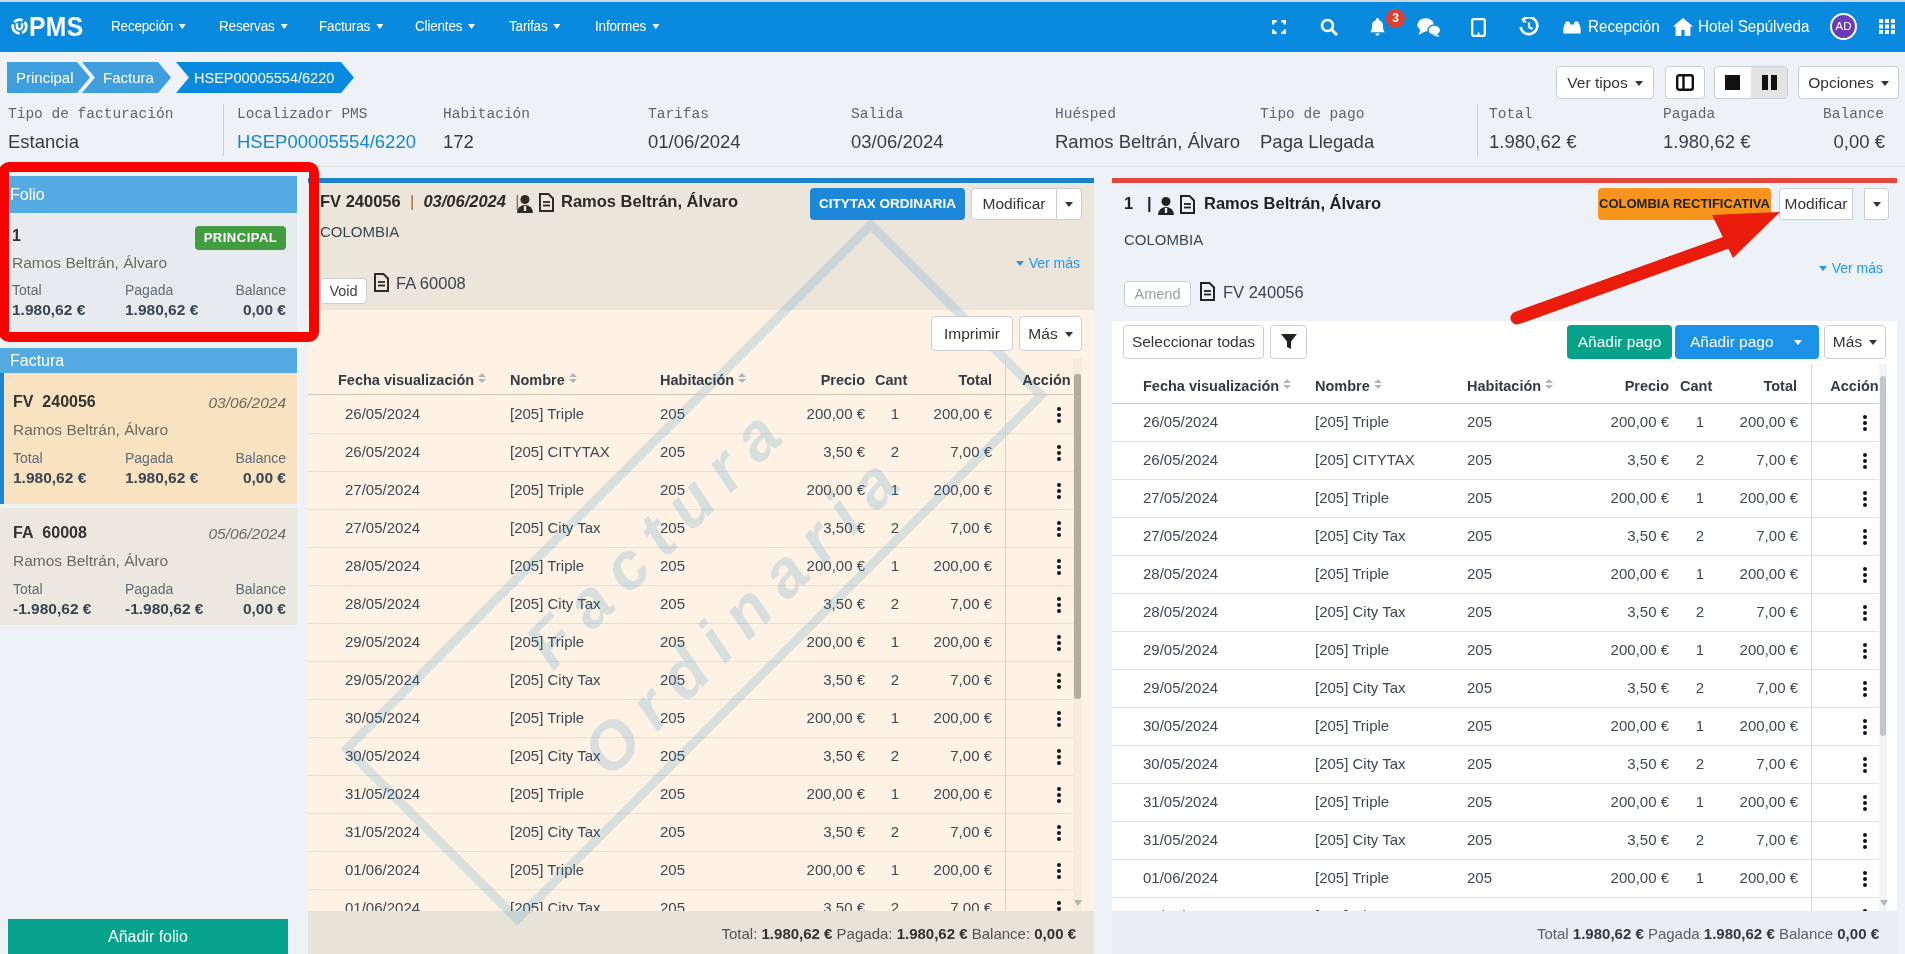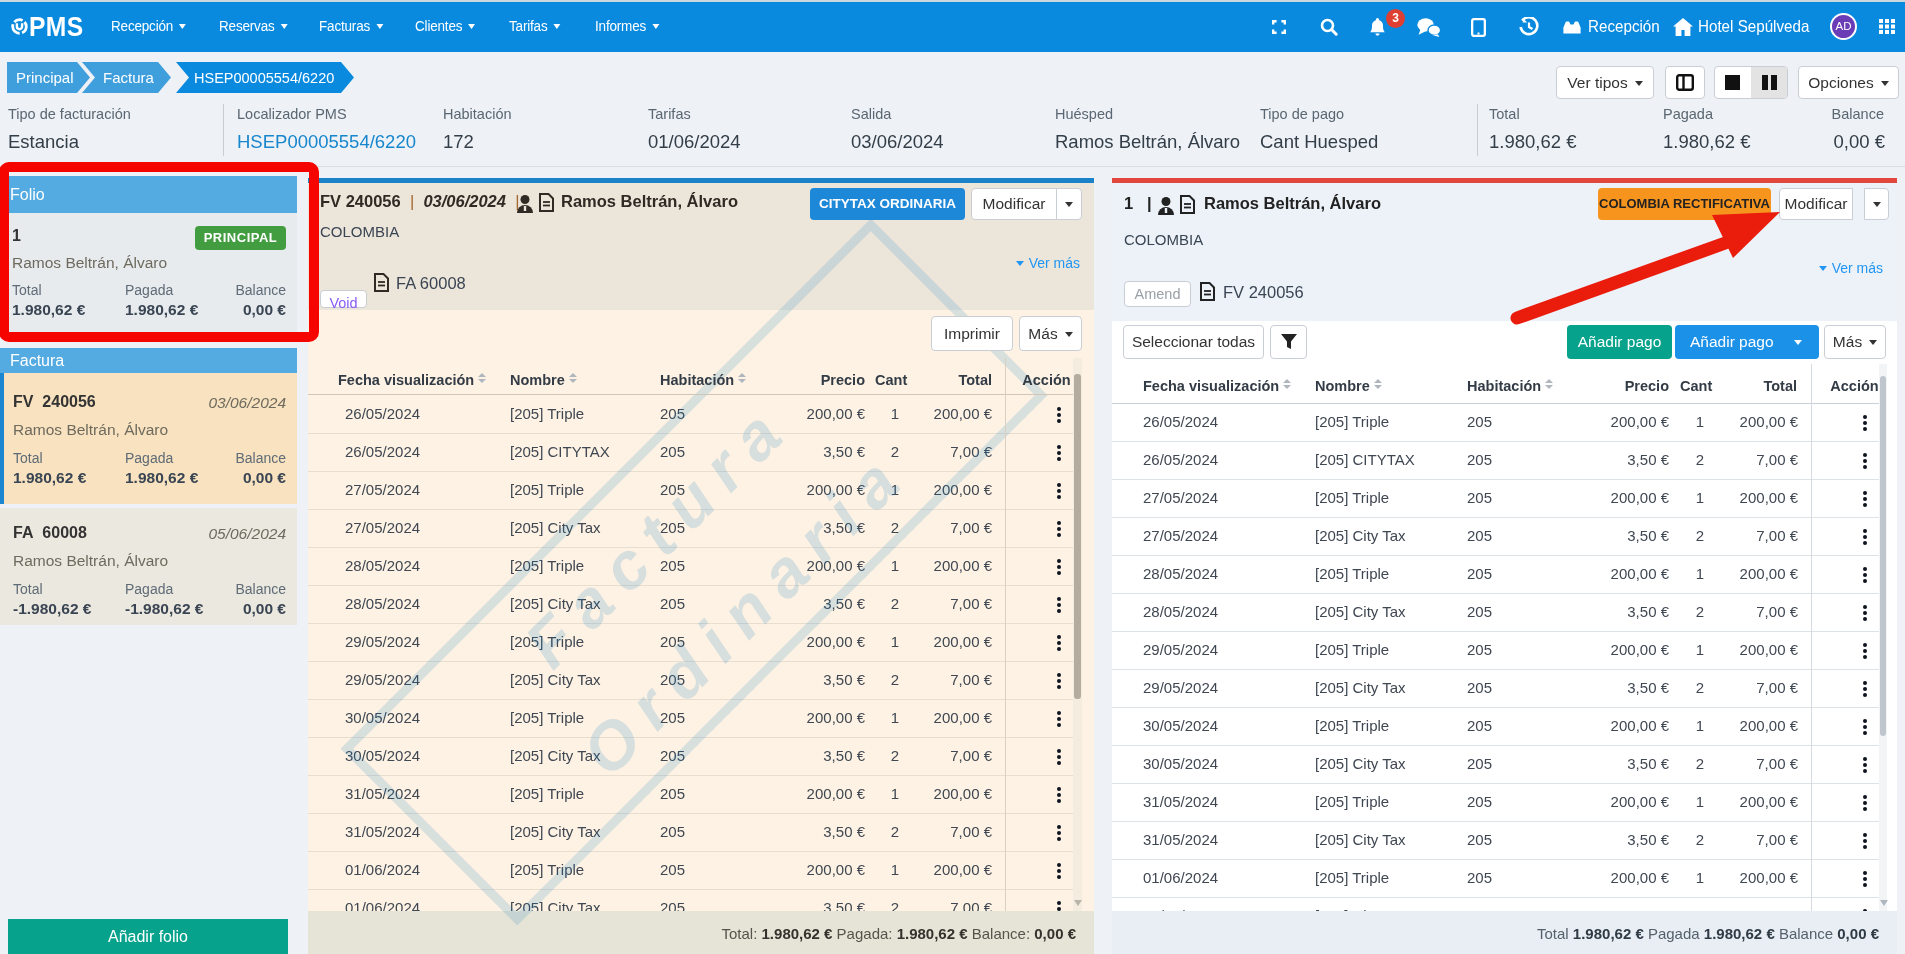--- a/index.html
+++ b/index.html
@@ -11,21 +11,21 @@
 #midp>*,#rtp>*{z-index:2;}
 .bg0{z-index:0 !important;}
 .wm{z-index:1 !important;}
 .caret{display:inline-block;width:0;height:0;border-left:4.5px solid transparent;border-right:4.5px solid transparent;border-top:5px solid #fff;vertical-align:2px;margin-left:7px;}
 .caret.d{border-top-color:#333;}
 #logo{position:absolute;left:29px;top:11px;color:#fff;font-size:28px;font-weight:bold;letter-spacing:0.5px;transform:scaleX(0.88);transform-origin:0 0;}
 
 #crumbs{position:absolute;left:7px;top:62px;}
 .btn{position:absolute;background:#fff;border:1px solid #c9cdd4;border-radius:4px;font-size:15.5px;color:#333;text-align:center;}
 
-.lbl{position:absolute;font-size:14.5px;color:#5a6671;}
+.lbl{position:absolute;font-size:14.5px;color:#5a6671;font-family:Liberation Mono, monospace;}
 .val{position:absolute;font-size:18.5px;color:#333e48;}
 #hr1{position:absolute;left:0;top:166px;width:1905px;height:1px;background:#d9dee3;}
 
 .sbhead{position:absolute;left:0;width:297px;background:#54abe1;color:#fff;font-size:16px;padding-left:10px;}
 .sbl{position:absolute;font-size:14px;color:#5f6b76;}
 .sbv{position:absolute;font-size:15.5px;font-weight:bold;color:#3a4553;}
 
 #midp{position:absolute;left:308px;top:178px;width:786px;height:776px;overflow:hidden;background:#fdf2e3;}
 #rtp{position:absolute;left:1112px;top:178px;width:785px;height:776px;overflow:hidden;background:#fff;}
 .rowline{position:absolute;left:0;width:100%;height:1px;}
@@ -132,21 +132,21 @@
 <div class="val" style="left:237px;top:131px;color:#1886cd">HSEP00005554/6220</div>
 <div class="lbl" style="left:443px;top:106px">Habitación</div>
 <div class="val" style="left:443px;top:131px">172</div>
 <div class="lbl" style="left:648px;top:106px">Tarifas</div>
 <div class="val" style="left:648px;top:131px">01/06/2024</div>
 <div class="lbl" style="left:851px;top:106px">Salida</div>
 <div class="val" style="left:851px;top:131px">03/06/2024</div>
 <div class="lbl" style="left:1055px;top:106px">Huésped</div>
 <div class="val" style="left:1055px;top:131px">Ramos Beltrán, Álvaro</div>
 <div class="lbl" style="left:1260px;top:106px">Tipo de pago</div>
-<div class="val" style="left:1260px;top:131px">Cant Huesped</div>
+<div class="val" style="left:1260px;top:131px">Paga Llegada</div>
 <div class="abs" style="left:1477px;top:104px;width:1px;height:52px;background:#c6cdd4"></div>
 <div class="lbl" style="left:1489px;top:106px">Total</div>
 <div class="val" style="left:1489px;top:131px">1.980,62 €</div>
 <div class="lbl" style="left:1663px;top:106px">Pagada</div>
 <div class="val" style="left:1663px;top:131px">1.980,62 €</div>
 <div class="lbl" style="right:21px;top:106px">Balance</div>
 <div class="val" style="right:20px;top:131px">0,00 €</div>
 <div id="hr1"></div>
 
 <div class="sbhead" style="top:176px;height:37px;line-height:37px">Folio</div>
@@ -204,21 +204,21 @@
       <line x1="4" y1="9" x2="11" y2="9" stroke="#2f2a24" stroke-width="1.8"></line>
       <line x1="4" y1="12.5" x2="11" y2="12.5" stroke="#2f2a24" stroke-width="1.8"></line>
     </svg>
   <div class="abs" style="left:253px;top:14px;font-size:16.5px;font-weight:bold;color:#2f2a24">Ramos Beltrán, Álvaro</div>
   <div class="abs" style="left:12px;top:45px;font-size:15px;color:#3a4553">COLOMBIA</div>
   <div class="abs" style="right:14px;top:77px;font-size:14px;color:#2196f3"><span class="caret" style="border-top-color:#2196f3;margin-right:5px"></span>Ver más</div>
 
   <div class="abs" style="left:502px;top:10px;width:155px;height:32px;background:#1e88d8;border-radius:4px;color:#fff;font-size:13.5px;font-weight:bold;text-align:center;line-height:32px">CITYTAX ORDINARIA</div>
   <div class="btn" style="left:663px;top:10px;width:86px;height:32px;line-height:30px;border-radius:4px 0 0 4px">Modificar</div>
   <div class="btn" style="left:748px;top:10px;width:26px;height:32px;line-height:30px;border-radius:0 4px 4px 0"><span class="caret d" style="margin:0;vertical-align:2px"></span></div>
-  <div class="btn" style="left:12px;top:112px;width:47px;height:18px;line-height:24px;font-size:14.5px;color:#8b5cf6">Void</div>
+  <div class="btn" style="left:12px;top:100px;width:47px;height:26px;line-height:24px;font-size:14.5px;color:#404040">Void</div>
   <svg class="abs" style="left:66px;top:95px" width="15" height="19" viewBox="0 0 15 19">
       <path d="M1 1h8.5L14 5.5V18H1z" fill="none" stroke="#2f2a24" stroke-width="2"></path>
       <line x1="4" y1="9" x2="11" y2="9" stroke="#2f2a24" stroke-width="1.8"></line>
       <line x1="4" y1="12.5" x2="11" y2="12.5" stroke="#2f2a24" stroke-width="1.8"></line>
     </svg>
   <div class="abs" style="left:88px;top:96px;font-size:16.5px;color:#3a4553">FA 60008</div>
 
   <div class="btn" style="left:623px;top:138px;width:82px;height:35px;line-height:33px">Imprimir</div>
   <div class="btn" style="left:711px;top:138px;width:63px;height:35px;line-height:33px">Más<span class="caret d"></span></div>
 

